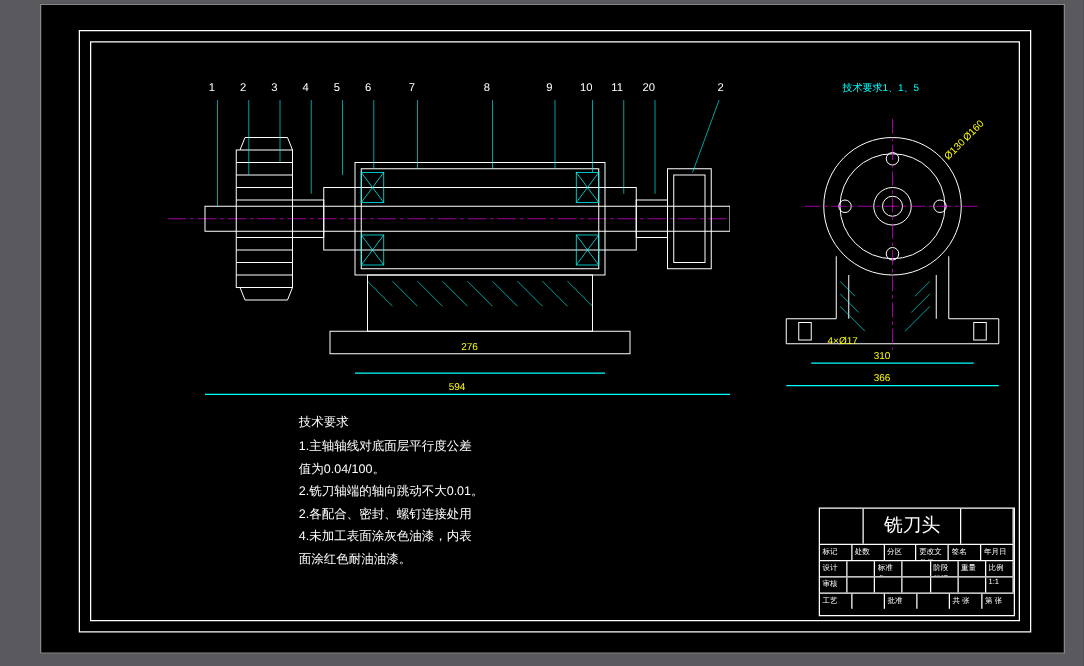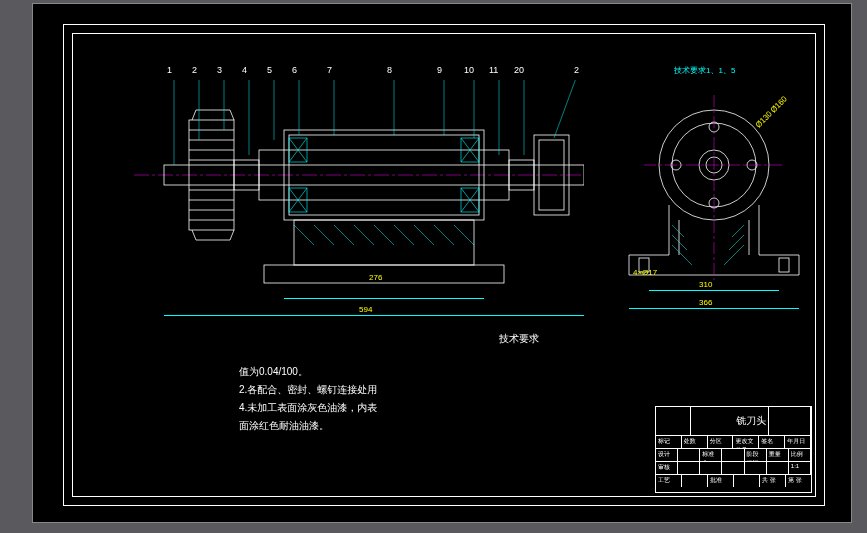--- a/index.html
+++ b/index.html
@@ -3,21 +3,21 @@
 <meta charset="utf-8">
 <style>
 body{margin:0;background:#5a5a5e;font-family:Arial,sans-serif;overflow:hidden}
 .viewport{width:867px;height:533px;position:relative;background:#5a5a5e}
 .cad-window{position:absolute;left:32px;top:3px;width:818px;height:518px;background:#000;border:1px solid #888}
 .drawing-frame{position:absolute;left:30px;top:20px;width:760px;height:480px;border:1px solid #fff}
 .inner-frame{position:absolute;left:8px;top:8px;right:8px;bottom:8px;border:1px solid #fff}
 .shaft-assembly{position:absolute;left:70px;top:55px;width:450px;height:210px}
 .bearing-view{position:absolute;left:550px;top:55px;width:200px;height:210px}
 .tech-notes{position:absolute;left:175px;top:305px;width:300px;color:#fff;font-size:10px;line-height:1.8}
-.tech-title{text-align:right;margin-bottom:15px}
+.tech-title{text-align:left;margin-bottom:1px}
 .title-block{position:absolute;right:12px;bottom:12px;width:155px;height:85px;border:1px solid #fff;color:#fff;font-size:6px}
 .tb-row{display:flex;border-bottom:1px solid #fff;height:12px}
 .tb-cell{border-right:1px solid #fff;padding:1px 2px;flex:1;font-size:6px;overflow:hidden}
 .dim-text{position:absolute;color:#ff0;font-size:8px}
 .dim-line{position:absolute;background:#0ff;height:1px}
 svg{position:absolute;top:0;left:0}
 .callout-text{position:absolute;color:#fff;font-size:9px}
 </style>
 </head>
 <body>
@@ -136,34 +136,36 @@
       <div class="callout-text" style="left:610px;top:40px;font-size:8px;color:#0ff">技术要求1、1、5</div>
 
       <div class="dim-line" style="left:220px;top:273px;width:200px"></div>
       <div class="dim-text" style="left:305px;top:248px">276</div>
       <div class="dim-line" style="left:100px;top:290px;width:420px"></div>
       <div class="dim-text" style="left:295px;top:280px">594</div>
       <div class="dim-line" style="left:565px;top:283px;width:170px"></div>
       <div class="dim-text" style="left:635px;top:273px">366</div>
       <div class="dim-line" style="left:585px;top:265px;width:130px"></div>
       <div class="dim-text" style="left:635px;top:255px">310</div>
-      <div class="dim-text" style="left:569px;top:243px">4×Ø17</div>
+      <div class="dim-text" style="left:598px;top:243px">4×Ø17</div>
 
       <div class="tech-notes">
         <div class="tech-title">技术要求</div>
+        <div>1.主轴轴线对底面层平行度公差</div>
         <div>  值为0.04/100。</div>
+        <div>2.铣刀轴端的轴向跳动不大0.01。</div>
         <div>2.各配合、密封、螺钉连接处用</div>
         <div>4.未加工表面涂灰色油漆，内表</div>
         <div>  面涂红色耐油油漆。</div>
       </div>
 
       <div class="title-block">
         <div class="tb-row" style="height:28px">
           <div class="tb-cell" style="flex:0 0 30px"></div>
-          <div class="tb-cell" style="flex:2;text-align:right;line-height:26px;font-size:10px">铣刀头</div>
+          <div class="tb-cell" style="flex:2;text-align:center;line-height:26px;font-size:15px">铣刀头</div>
           <div class="tb-cell" style="flex:1"></div>
         </div>
         <div class="tb-row">
           <div class="tb-cell">标记</div>
           <div class="tb-cell">处数</div>
           <div class="tb-cell">分区</div>
           <div class="tb-cell">更改文件号</div>
           <div class="tb-cell">签名</div>
           <div class="tb-cell">年月日</div>
         </div>

